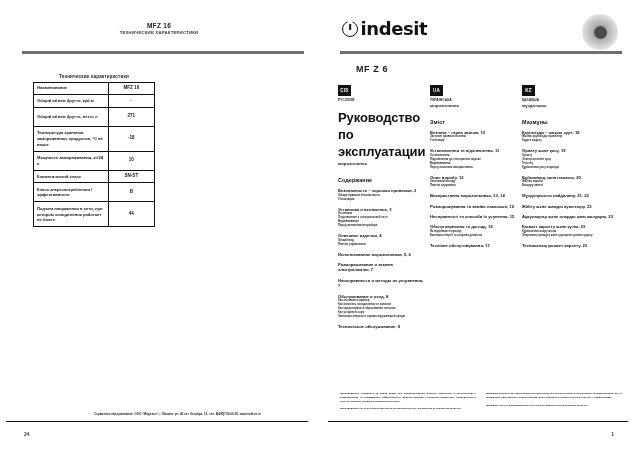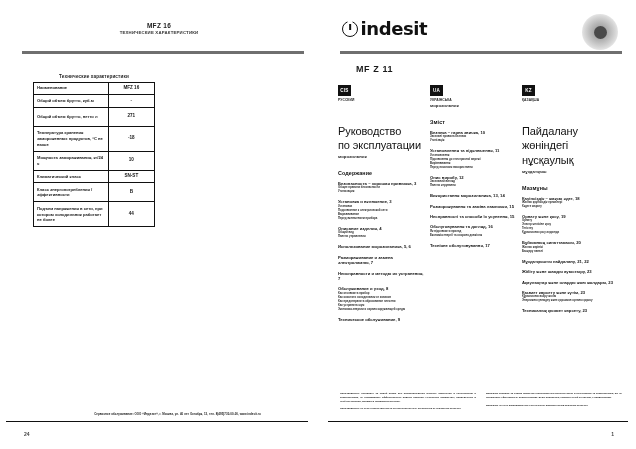--- a/index.html
+++ b/index.html
@@ -77,21 +77,21 @@
   .rp-title{position:absolute;left:38px;top:64px;font-size:9px;font-weight:bold;letter-spacing:.6px;color:#1a1a1a;}
 
   .cols{position:absolute;left:20px;right:8px;top:85px;display:flex;gap:6px;}
   .col{width:86px;}
   .col.kz{width:104px;}
   .badge{
     width:13px;height:11px;background:#111;color:#fff;font-size:4.6px;font-weight:bold;
     display:flex;align-items:center;justify-content:center;letter-spacing:.2px;
   }
   .lang{font-size:3.3px;font-weight:bold;color:#1d1d1d;margin-top:1.5px;letter-spacing:.1px;}
-  .doc-title{margin-top:22px;font-size:11px;font-weight:normal;line-height:1.32;color:#111;letter-spacing:-.1px;}
+  .doc-title{margin-top:7px;font-size:13px;font-weight:bold;line-height:1.32;color:#111;letter-spacing:-.1px;}
   .doc-sub{margin-top:1.5px;font-size:4.2px;font-weight:bold;color:#222;letter-spacing:.1px;}
 
   .toc{margin-top:11px;}
   .toc-head{font-size:5.4px;font-weight:bold;color:#111;margin-bottom:5px;letter-spacing:.1px;}
   .toc-entry{margin-bottom:5px;}
   .toc-main{font-size:4.2px;font-weight:bold;color:#111;line-height:1.3;}
   .toc-sub{font-size:2.8px;color:#2a2a2a;line-height:1.42;font-weight:bold;}
 
   .disc{position:absolute;bottom:38px;left:22px;right:14px;display:flex;gap:10px;}
   .disc-block{flex:1;font-size:2.5px;line-height:1.5;color:#1a1a1a;text-align:justify;font-weight:bold;}
@@ -159,21 +159,21 @@
 
   <div class="page page-right">
 
     <div class="rp-logo">
       <span class="pwr"></span>
       <span class="word">indesit</span>
     </div>
 
     <div class="rp-seal"></div>
     <div class="rp-rule"></div>
-    <div class="rp-title">MF Z 11</div>
+    <div class="rp-title">MF Z 6</div>
 
     <div class="cols">
         <div class="col">
           <div class="badge">CIS</div>
           <div class="lang">РУССКИЙ</div>
           <div class="doc-title" style="white-space: pre-line;">Руководство
 по эксплуатации</div>
           <div class="doc-sub">морозильник</div>
           <div class="toc">
             <div class="toc-head">Содержание</div>
@@ -254,22 +254,20 @@
 Економія енергії та охорона довкілля</div>
             </div>
             <div class="toc-entry">
               <div class="toc-main">Технічне обслуговування, 17</div>
             </div>
           </div>
         </div>
         <div class="col kz">
           <div class="badge">KZ</div>
           <div class="lang">ҚАЗАҚША</div>
-          <div class="doc-title" style="white-space: pre-line;">Пайдалану жөніндегі
-нұсқаулық</div>
           <div class="doc-sub">мұздатқыш</div>
           <div class="toc">
             <div class="toc-head">Мазмұны</div>
             <div class="toc-entry">
               <div class="toc-main">Қауіпсіздік – жақсы әдет, 18</div>
               <div class="toc-sub" style="white-space: pre-line;">Жалпы қауіпсіздік ережелері
 Кәдеге жарату</div>
             </div>
             <div class="toc-entry">
               <div class="toc-main">Орнату және қосу, 19</div>

